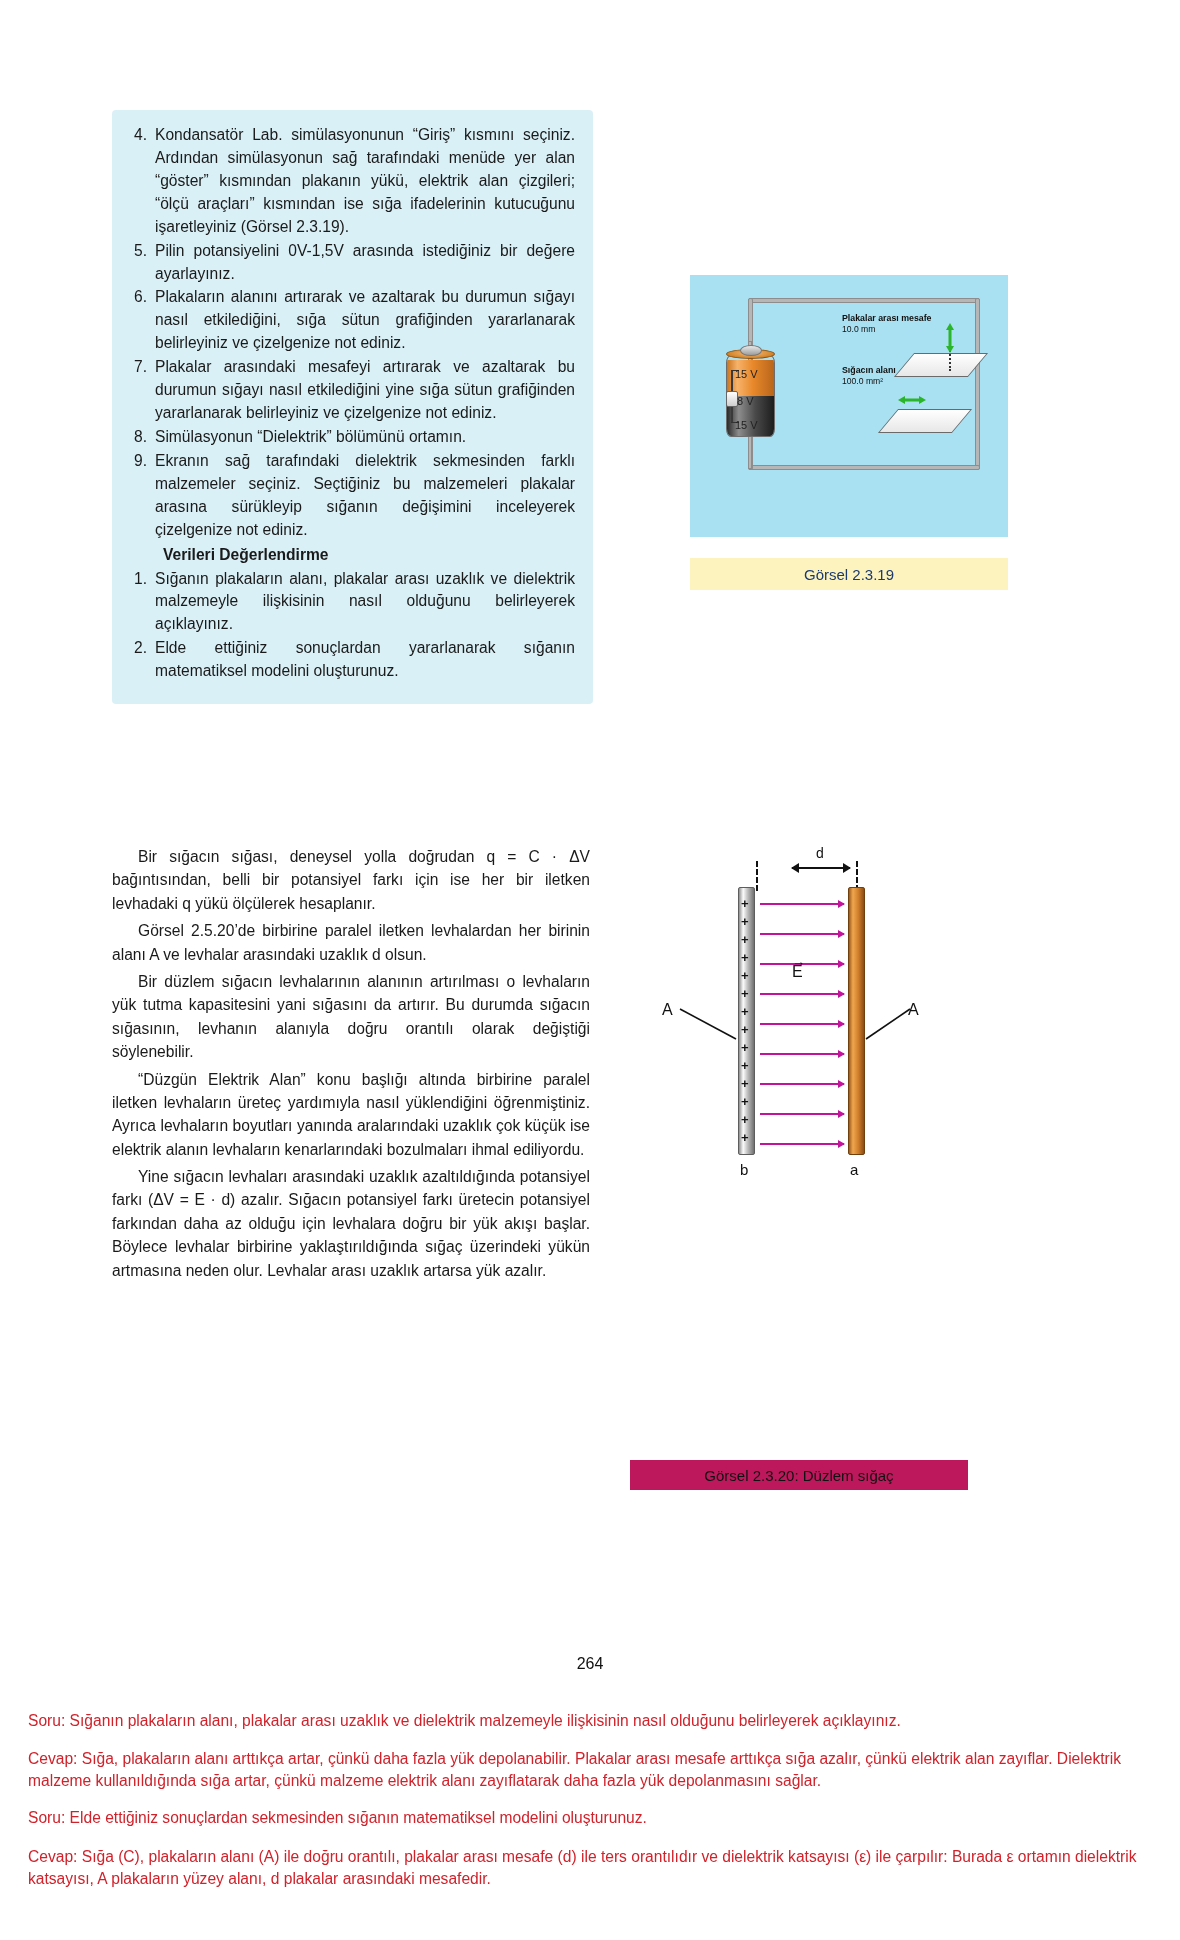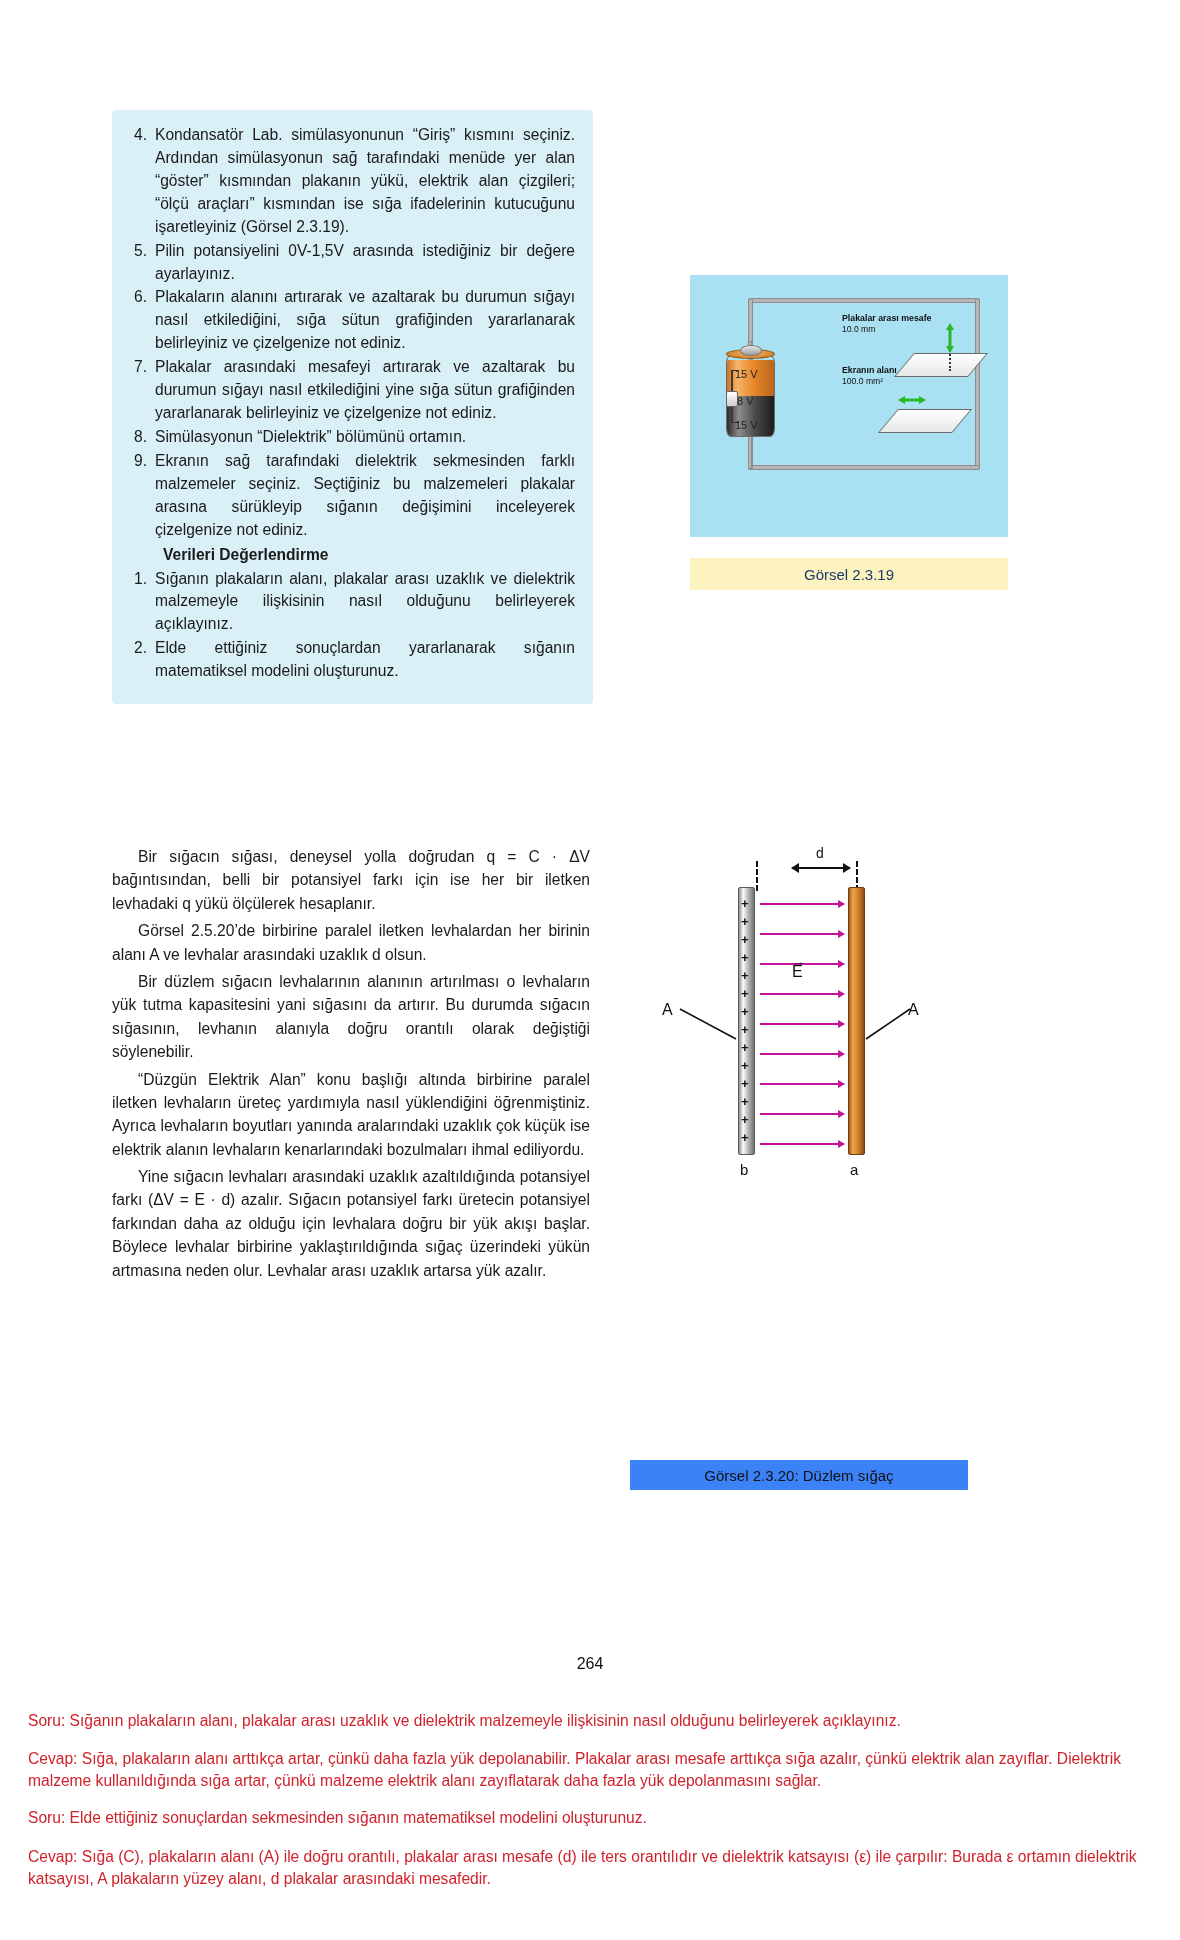--- a/index.html
+++ b/index.html
@@ -201,21 +201,21 @@
     content:"";position:absolute;right:-1px;top:-3px;
     border-left:7px solid #c2149a;border-top:4px solid transparent;border-bottom:4px solid transparent;
   }
   .dlabel{position:absolute;font-size:14px;color:#111;}
   .dim-d{position:absolute;left:152px;top:22px;width:58px;height:2px;background:#111;}
   .dim-d:before{content:"";position:absolute;left:-1px;top:-4px;border-right:8px solid #111;border-top:5px solid transparent;border-bottom:5px solid transparent;}
   .dim-d:after{content:"";position:absolute;right:-1px;top:-4px;border-left:8px solid #111;border-top:5px solid transparent;border-bottom:5px solid transparent;}
   .dashline{position:absolute;border-left:2px dashed #111;}
   .cap20{
     position:absolute;left:630px;top:1350px;width:338px;height:30px;
-    background:#3b82f6;color:#111;font-size:15px;
+    background:#be185d;color:#111;font-size:15px;
     display:flex;align-items:center;justify-content:center;
   }
 
   
   .pageno{
     position:absolute;left:0;top:1545px;width:1180px;text-align:center;
     font-size:16px;color:#111;
   }
 
   
@@ -315,21 +315,21 @@
       <line x1="4" y1="5" x2="24" y2="5" stroke="#2ab52a" stroke-width="3"></line>
       <polygon points="0,5 7,1 7,9" fill="#2ab52a"></polygon>
       <polygon points="28,5 21,1 21,9" fill="#2ab52a"></polygon>
     </svg>
 
     <div class="f19label lbl-dist">
       <b>Plakalar arası mesafe</b><br>
       <span>10.0 mm</span>
     </div>
     <div class="f19label lbl-area">
-      <b>Ekranın alanı</b><br>
+      <b>Sığacın alanı</b><br>
       <span>100.0 mm²</span>
     </div>
   </div>
 
   <div class="cap19">Görsel 2.3.19</div>
 
   <div class="prose">
     <p>Bir sığacın sığası, deneysel yolla doğrudan q = C · ΔV bağıntısından, belli bir potansiyel farkı için ise her bir iletken levhadaki q yükü ölçülerek hesaplanır.</p>
     <p>Görsel 2.5.20’de birbirine paralel iletken levhalardan her birinin alanı A ve levhalar arasındaki uzaklık d olsun.</p>
     <p>Bir düzlem sığacın levhalarının alanının artırılması o levhaların yük tutma kapasitesini yani sığasını da artırır. Bu durumda sığacın sığasının, levhanın alanıyla doğru orantılı olarak değiştiği söylenebilir.</p>

